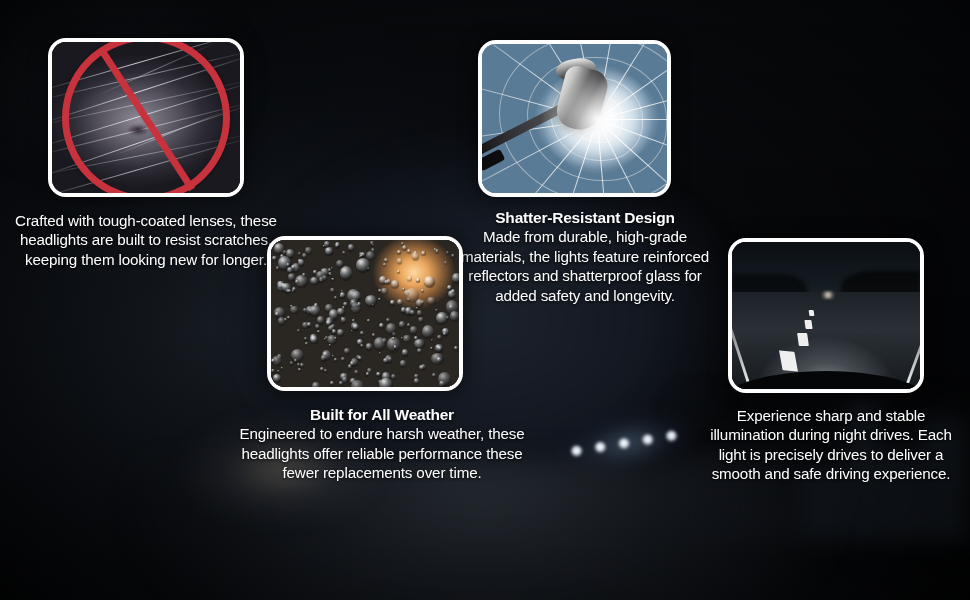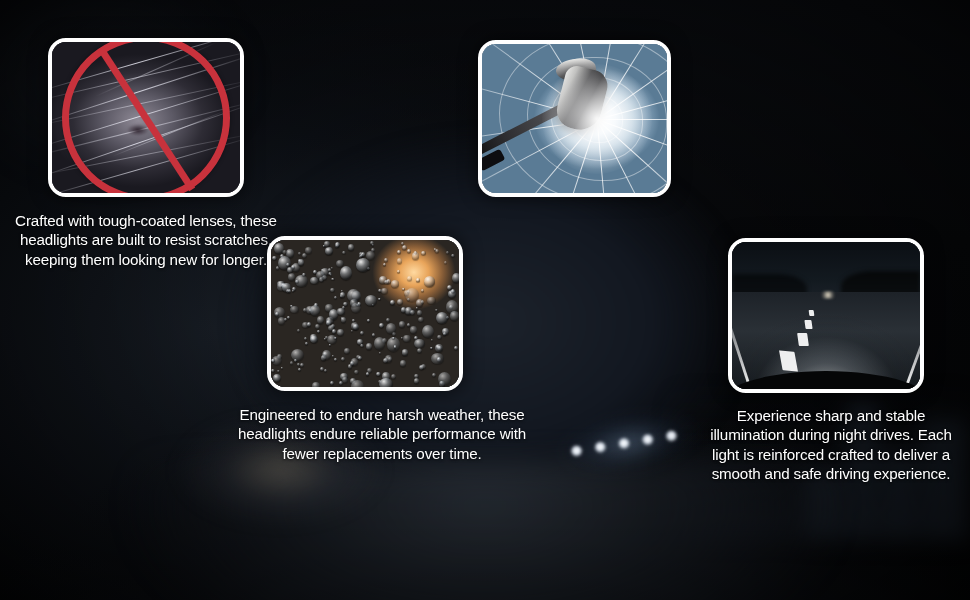--- a/index.html
+++ b/index.html
@@ -328,20 +328,24 @@
         <span class="crack" style="transform:rotate(280deg);"></span>
         <span class="crack" style="transform:rotate(302deg);"></span>
         <span class="crack" style="transform:rotate(325deg);"></span>
         <span class="crack" style="transform:rotate(345deg);"></span>
         <span class="hammer-handle"></span>
         <span class="hammer-grip"></span>
         <span class="hammer-claw"></span>
         <span class="hammer-head"></span>
         <span class="flare"></span>
       </div>
+    </div>
+    <div class="caption">
+      <div class="cap-title">Shatter-Resistant Design</div>
+      <div class="cap-body">Made from durable, high-grade materials, the lights feature reinforced reflectors and shatterproof glass for added safety and longevity.</div>
     </div>
   </div>
 
   <div class="feature" id="f3">
     <div class="photo-frame">
       <div class="photo ph-rain" id="rainPhoto">
           <span class="drop" style="width: 3.7px; height: 4.2px; left: 53.55%; top: 62.94%; opacity: 0.79;"></span>
           <span class="drop" style="width: 5.9px; height: 6.3px; left: 43.85%; top: 56.96%; opacity: 0.94;"></span>
           <span class="drop" style="width: 7px; height: 7.7px; left: 71.12%; top: 45.69%; opacity: 0.93;"></span>
           <span class="drop" style="width: 12.3px; height: 12.1px; left: 12.94%; top: 23.79%; opacity: 0.76;"></span>
@@ -597,21 +601,22 @@
           <span class="drop" style="width: 6.7px; height: 7.3px; left: 3.98%; top: 52.66%; opacity: 0.58;"></span>
           <span class="drop" style="width: 4.9px; height: 5.4px; left: 33.89%; top: 1.26%; opacity: 0.93;"></span>
           <span class="drop" style="width: 3.2px; height: 2.7px; left: 0.25%; top: 81.04%; opacity: 0.96;"></span>
           <span class="drop" style="width: 6.1px; height: 5.9px; left: 38.72%; top: 73.27%; opacity: 0.66;"></span>
           <span class="drop" style="width: 3.2px; height: 3.2px; left: 72.29%; top: 33.81%; opacity: 0.64;"></span>
           <span class="drop" style="width: 3px; height: 3.4px; left: 47.57%; top: 9.41%; opacity: 0.81;"></span>
           <span class="drop" style="width: 13.7px; height: 14.1px; left: 71.47%; top: 32.63%; opacity: 0.55;"></span>
         </div>
     </div>
     <div class="caption">
-      <div class="cap-body">Engineered to endure harsh weather, these headlights endure reliable performance with fewer replacements over time.</div>
+      <div class="cap-title">Built for All Weather</div>
+      <div class="cap-body">Engineered to endure harsh weather, these headlights offer reliable performance these fewer replacements over time.</div>
     </div>
   </div>
 
   <div class="feature" id="f4">
     <div class="photo-frame">
       <div class="photo ph-road">
         <span class="road-sky"></span>
         <span class="road-trees-l"></span>
         <span class="road-trees-r"></span>
         <span class="road-post" style="left:26%;top:36%;height:9%;"></span>
@@ -622,17 +627,17 @@
         <span class="edge-line edge-r"></span>
         <span class="dash" style="left:41%;top:46%;width:5px;height:6px;"></span>
         <span class="dash" style="left:39%;top:53%;width:7px;height:9px;"></span>
         <span class="dash" style="left:35%;top:62%;width:10px;height:13px;"></span>
         <span class="dash" style="left:26%;top:74%;width:15px;height:20px;transform:skewX(16deg) rotate(6deg);"></span>
         <span class="road-car"></span>
         <span class="road-hood"></span>
       </div>
     </div>
     <div class="caption">
-      <div class="cap-body">Experience sharp and stable illumination during night drives. Each light is reinforced crafted to deliver a smooth and safe driving experience.</div>
+      <div class="cap-body">Experience sharp and stable illumination during night drives. Each light is precisely drives to deliver a smooth and safe driving experience.</div>
     </div>
   </div>
 
 </div>
 
 </body></html>

